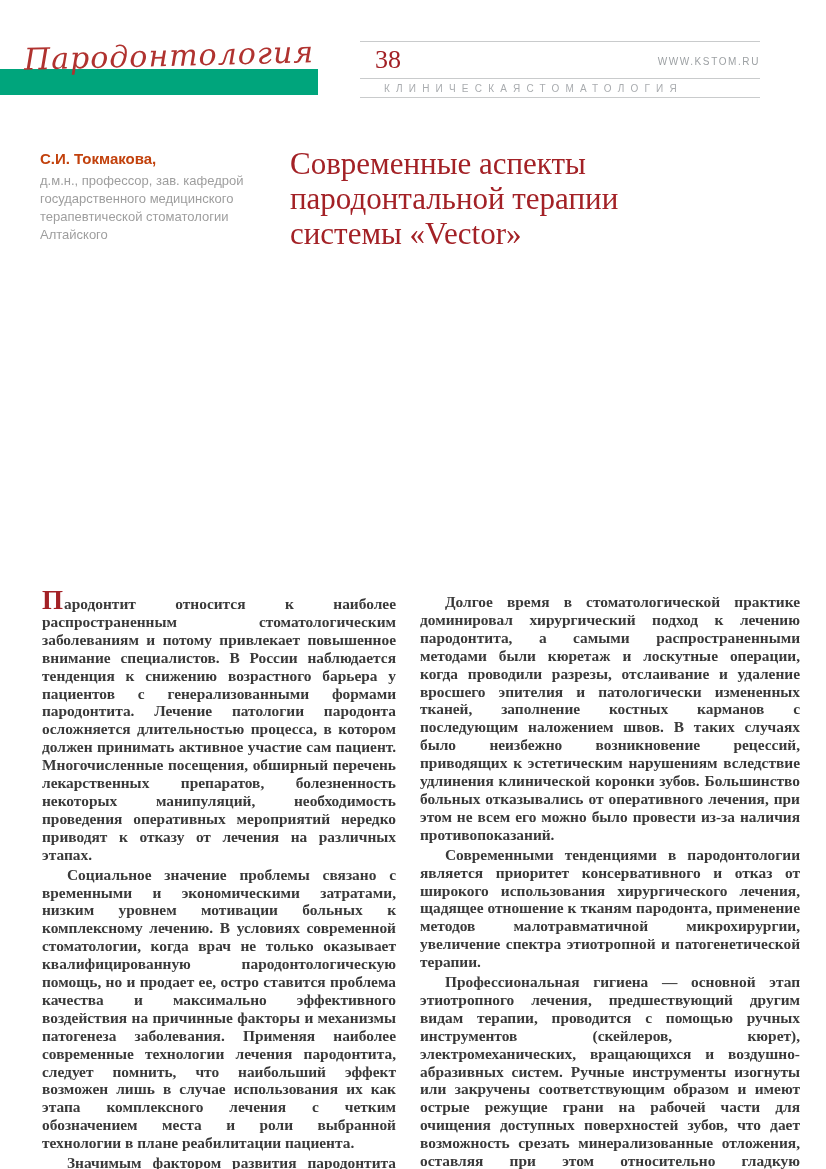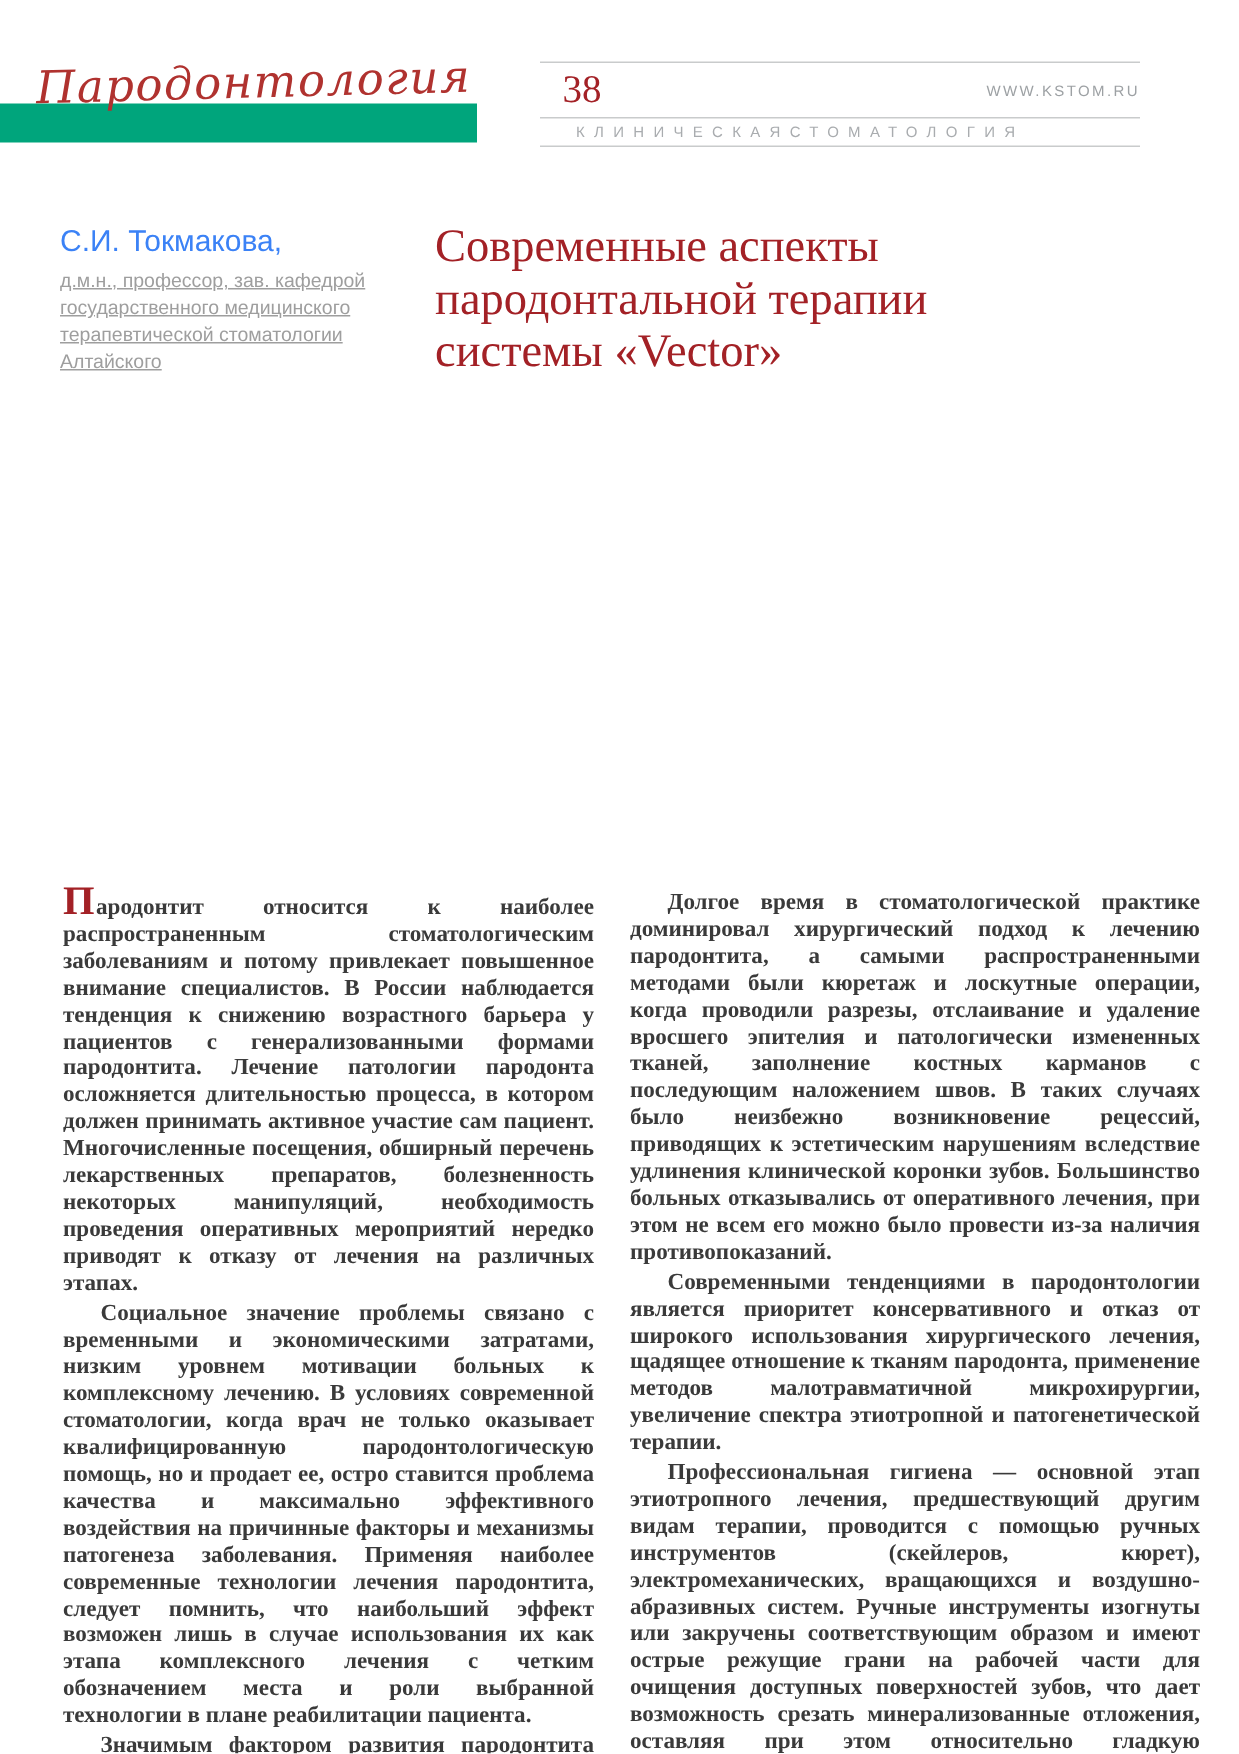--- a/index.html
+++ b/index.html
@@ -76,30 +76,29 @@
 
   
   .author {
     position: absolute;
     left: 40px;
     top: 150px;
     width: 242px;
     font-family: "Liberation Sans", sans-serif;
   }
   .author-name {
-    font-size: 20px;
-    font-weight: normal;
-    color: #3b82f6;
+    font-size: 15px;
+    font-weight: bold;
+    color: #c2410c;
     margin: 0 0 5px 0;
   }
   .author-line {
     font-size: 13px;
     line-height: 18px;
     color: #9E9E9E;
-    text-decoration: underline;
   }
 
   
   .title {
     position: absolute;
     left: 290px;
     top: 146px;
     width: 500px;
     font-family: "Liberation Serif", serif;
     font-size: 31px;

